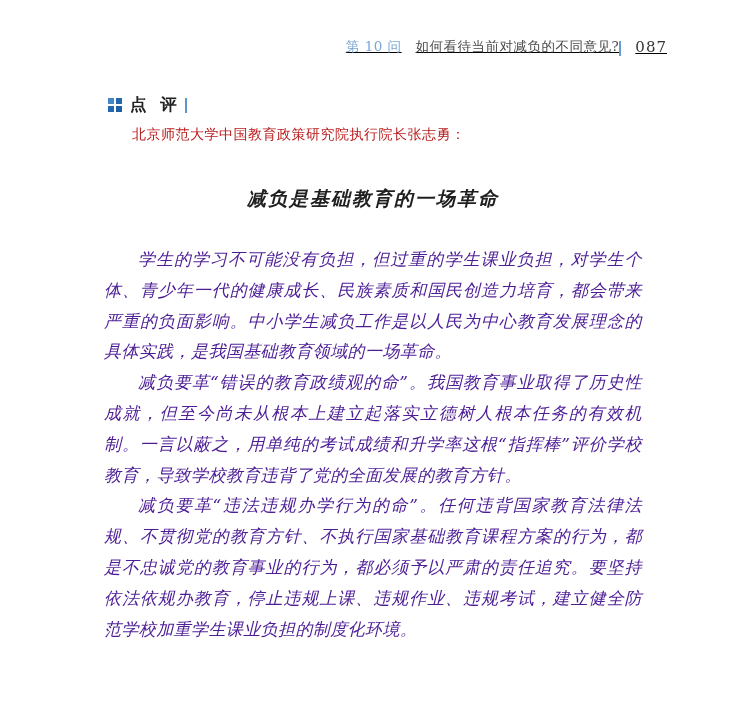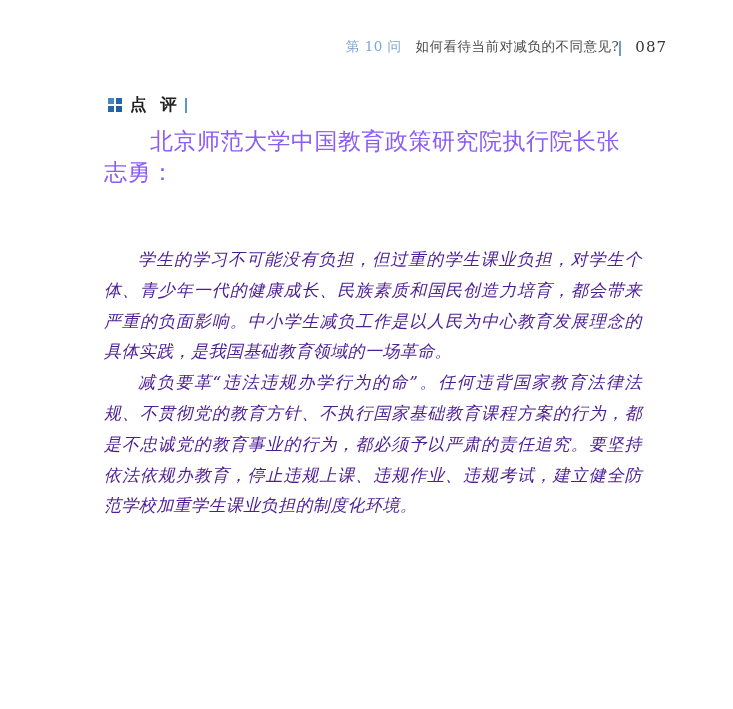--- a/index.html
+++ b/index.html
@@ -19,20 +19,21 @@
   
   .running-header {
     position: absolute;
     top: 38px;
     right: 66px;
     display: flex;
     align-items: flex-end;
     font-size: 13.5px;
     letter-spacing: 0.5px;
     white-space: nowrap;
+    text-decoration: underline;
   }
   .chapter-label {
     color: #7ba6d6;
     margin-right: 14px;
   }
   .chapter-title {
     color: #4a4a4a;
   }
   .header-divider {
     width: 2px;
@@ -80,22 +81,22 @@
     background: #5b95cc;
     margin-left: 4px;
   }
 
   
   .attribution {
     position: absolute;
     left: 104px;
     top: 126px;
     width: 538px;
-    font-size: 23px;
-    color: #8b5cf6;
+    font-size: 14px;
+    color: #b91c1c;
     text-indent: 2em;
     letter-spacing: 0.5px;
   }
 
   
   .article-title {
     position: absolute;
     left: 104px;
     top: 186px;
     width: 538px;
@@ -141,19 +142,21 @@
         <span class="sq2"></span>
         <span class="sq3"></span>
         <span class="sq4"></span>
     </span>
     <span class="section-label">点 评</span>
     <span class="section-bar"></span>
   </div>
 
   <div class="attribution">北京师范大学中国教育政策研究院执行院长张志勇：</div>
 
+  <div class="article-title">减负是基础教育的一场革命</div>
 
   <div class="article-body">
     <p>学生的学习不可能没有负担，但过重的学生课业负担，对学生个体、青少年一代的健康成长、民族素质和国民创造力培育，都会带来严重的负面影响。中小学生减负工作是以人民为中心教育发展理念的具体实践，是我国基础教育领域的一场革命。</p>
+    <p>减负要革“错误的教育政绩观的命”。我国教育事业取得了历史性成就，但至今尚未从根本上建立起落实立德树人根本任务的有效机制。一言以蔽之，用单纯的考试成绩和升学率这根“指挥棒”评价学校教育，导致学校教育违背了党的全面发展的教育方针。</p>
     <p>减负要革“违法违规办学行为的命”。任何违背国家教育法律法规、不贯彻党的教育方针、不执行国家基础教育课程方案的行为，都是不忠诚党的教育事业的行为，都必须予以严肃的责任追究。要坚持依法依规办教育，停止违规上课、违规作业、违规考试，建立健全防范学校加重学生课业负担的制度化环境。</p>
   </div>
 
 </div>
 
 </body></html>

